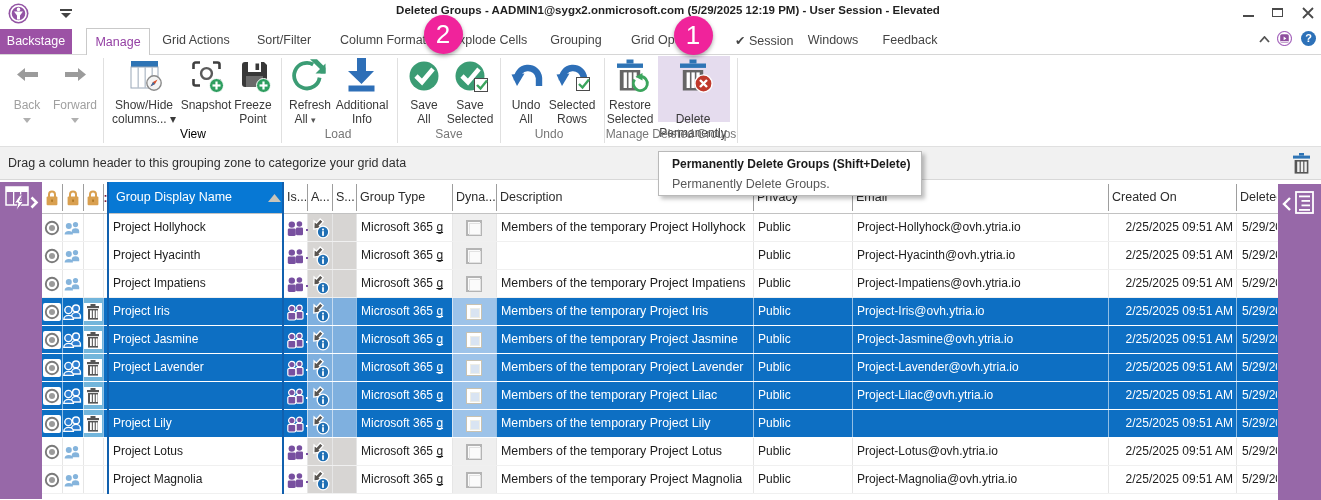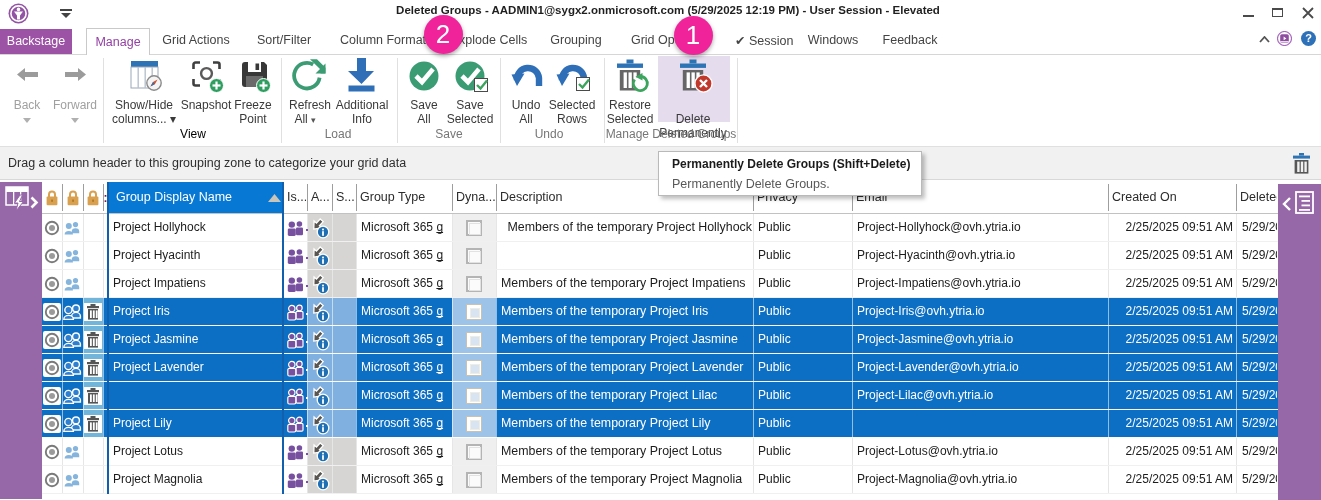--- a/index.html
+++ b/index.html
@@ -288,21 +288,21 @@
         <path d="M6.8 0.8 L10.8 0.8 L10.8 6.4 L14 6.4 L8.8 12.6 L3.6 6.4 L6.8 6.4 Z" fill="#595551" stroke="#fff" stroke-width="1.3" transform="rotate(42 8.8 6.6)"></path>
         <circle cx="14" cy="14" r="5.8" fill="#1F6FB4" stroke="#fff" stroke-width="1.3"></circle>
         <rect x="13.1" y="10.6" width="1.8" height="1.8" fill="#fff"></rect>
         <rect x="13.1" y="13.2" width="1.8" height="4.6" fill="#fff"></rect>
       </svg>
       <div class="abs" style="left:466px;top:6px;width:16px;height:16px;background:#FBFBFB;border:2px solid #B4B4B4;box-sizing:border-box;">
         <div style="margin:1px;width:10px;height:10px;border:1px solid #E2E2E2;"></div>
       </div>
       <div class="abs txt" style="left:113px;top:0;width:168px;height:27px;line-height:27px;color:#1C1C1C;">Project Hollyhock</div>
       <div class="abs txt" style="left:361px;top:0;width:90px;height:27px;line-height:27px;color:#1C1C1C;">Microsoft 365 <span style="text-decoration:underline;text-decoration-skip-ink:none;">g</span></div>
-      <div class="abs txt" style="left:501px;top:0;width:251px;height:27px;line-height:27px;color:#1C1C1C;font-size:12.4px;text-align:right;">Members of the temporary Project Hollyhock</div>
+      <div class="abs txt" style="left:501px;top:0;width:251px;height:27px;line-height:27px;color:#1C1C1C;font-size:12.4px;">Members of the temporary Project Hollyhock</div>
       <div class="abs txt" style="left:758px;top:0;width:60px;height:27px;line-height:27px;color:#1C1C1C;">Public</div>
       <div class="abs txt" style="left:857px;top:0;width:220px;height:27px;line-height:27px;color:#1C1C1C;">Project-Hollyhock@ovh.ytria.io</div>
       <div class="abs txt" style="left:1113px;top:0;width:120px;height:27px;line-height:27px;color:#1C1C1C;text-align:right;">2/25/2025 09:51 AM</div>
       <div class="abs txt" style="left:1242px;top:0;width:35px;height:27px;line-height:27px;color:#1C1C1C;">5/29/2025</div>
       <div class="abs" style="left:42px;top:27px;width:1236px;height:1px;background:#F0F0F0;"></div>
     </div>
     <div class="abs" style="left:0;top:242px;width:1321px;height:28px;overflow:hidden;">
       <div class="abs" style="left:42px;top:0;width:1236px;height:27px;background:#fff;"></div>
       <div class="abs" style="left:307px;top:0;width:49px;height:27px;background:#D7D5D3;"></div>
       <div class="abs" style="left:452px;top:0;width:44px;height:27px;background:#EFEFEF;"></div>

